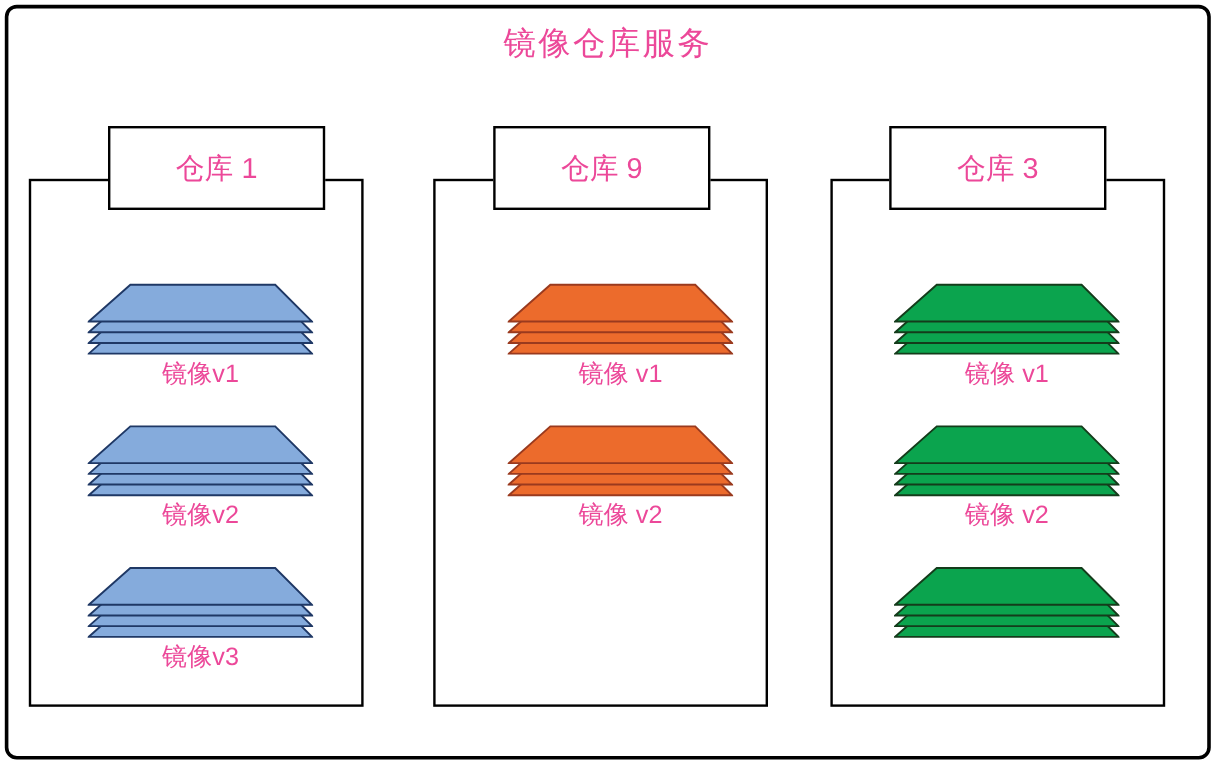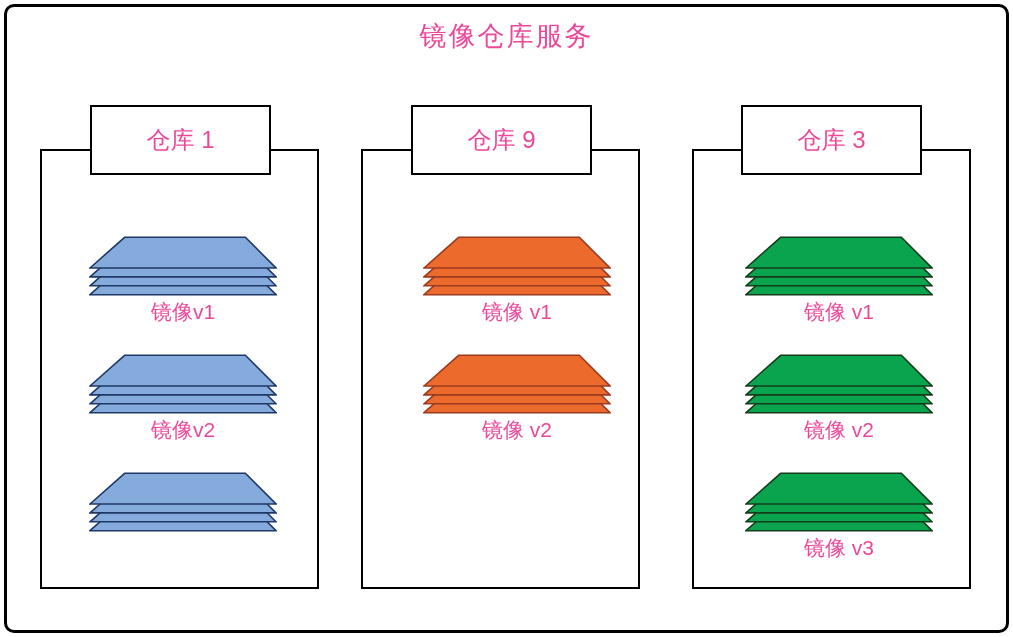--- a/index.html
+++ b/index.html
@@ -13,21 +13,21 @@
     border:3px solid #000;border-radius:10px;pointer-events:none;
   }
   .diagram-title{
     position:absolute;top:18px;left:0;width:100%;text-align:center;
     font-size:27px;letter-spacing:2px;white-space:nowrap;
   }
   .repo{
     position:absolute;top:149px;width:275px;height:436px;
     border:2.5px solid #000;background:#fff;
   }
-  .repo.r1{left:40px;}
+  .repo.r1{left:24px;}
   .repo.r2{left:361px;}
   .repo.r3{left:692px;}
   .repo-header{
     position:absolute;top:105px;width:177px;height:66px;
     border:2.2px solid #000;background:#fff;z-index:3;
     display:flex;align-items:center;justify-content:center;
     font-size:24px;white-space:nowrap;
   }
   .repo-header.h1{left:90px;}
   .repo-header.h2{left:411px;}
@@ -79,20 +79,21 @@
     </svg>
     <div class="img-label row2">镜像v2</div>
     <svg class="stack row3" viewBox="0 0 190 62">
       <g>
         <polygon points="1,33 36,2 158,2 189,33" transform="translate(0,27)"></polygon>
         <polygon points="1,33 36,2 158,2 189,33" transform="translate(0,18)"></polygon>
         <polygon points="1,33 36,2 158,2 189,33" transform="translate(0,9)"></polygon>
         <polygon points="1,33 36,2 158,2 189,33"></polygon>
       </g>
     </svg>
+    <div class="img-label row3">镜像v3</div>
   </div>
 
   <div class="repo r2">
     <svg class="stack row1" viewBox="0 0 190 62">
       <g>
         <polygon points="1,33 36,2 158,2 189,33" transform="translate(0,27)"></polygon>
         <polygon points="1,33 36,2 158,2 189,33" transform="translate(0,18)"></polygon>
         <polygon points="1,33 36,2 158,2 189,33" transform="translate(0,9)"></polygon>
         <polygon points="1,33 36,2 158,2 189,33"></polygon>
       </g>
@@ -129,19 +130,18 @@
     </svg>
     <div class="img-label row2">镜像 v2</div>
     <svg class="stack row3" viewBox="0 0 190 62">
       <g>
         <polygon points="1,33 36,2 158,2 189,33" transform="translate(0,27)"></polygon>
         <polygon points="1,33 36,2 158,2 189,33" transform="translate(0,18)"></polygon>
         <polygon points="1,33 36,2 158,2 189,33" transform="translate(0,9)"></polygon>
         <polygon points="1,33 36,2 158,2 189,33"></polygon>
       </g>
     </svg>
-    <div class="img-label row3">镜像 v3</div>
   </div>
 
   <div class="repo-header h1">仓库 1</div>
   <div class="repo-header h2">仓库 9</div>
   <div class="repo-header h3">仓库 3</div>
 </div>
 
 </body></html>

